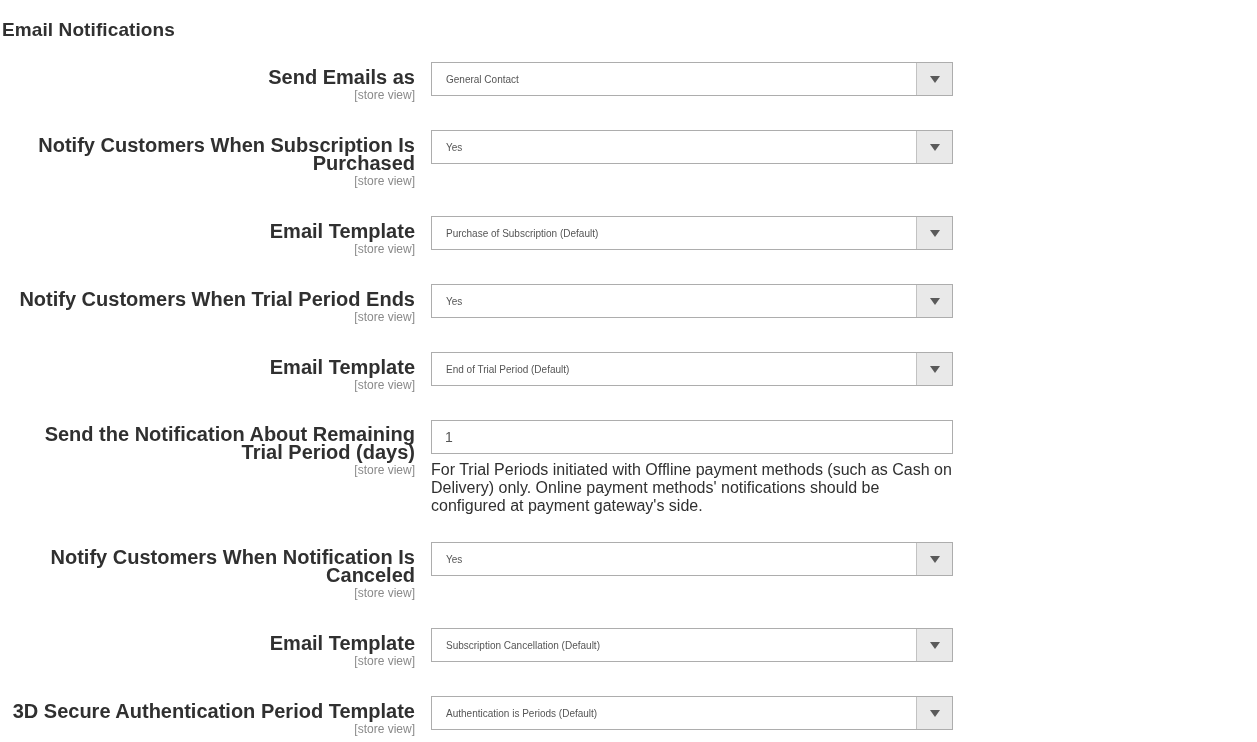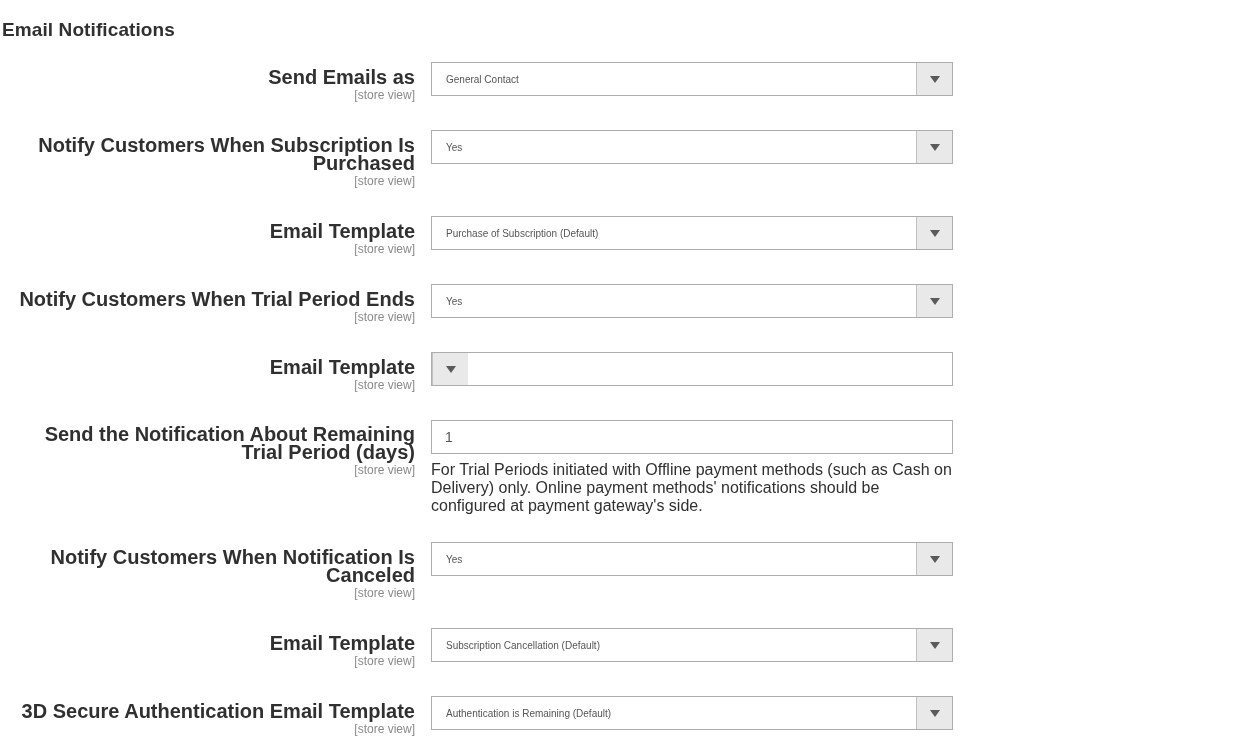--- a/index.html
+++ b/index.html
@@ -216,20 +216,21 @@
     </div>
   </div>
 
   <div class="field-row">
     <div class="field-label">
       <span class="label-text">Email Template</span>
       <span class="scope-text">[store view]</span>
     </div>
     <div class="field-control">
       <div class="select-box">
+        <div class="select-value">End of Trial Period (Default)</div>
         <div class="select-arrow-btn">
           <span class="caret"></span>
         </div>
       </div>
     </div>
   </div>
 
   <div class="field-row row-tall">
     <div class="field-label">
       <span class="label-text">Send the Notification About Remaining Trial Period (days)</span>
@@ -266,26 +267,26 @@
         <div class="select-value">Subscription Cancellation (Default)</div>
         <div class="select-arrow-btn">
           <span class="caret"></span>
         </div>
       </div>
     </div>
   </div>
 
   <div class="field-row">
     <div class="field-label">
-      <span class="label-text">3D Secure Authentication Email Template</span>
-      <span class="scope-text">[store view]</span>
-    </div>
-    <div class="field-control">
-      <div class="select-box">
-        <div class="select-value">Authentication is Remaining (Default)</div>
+      <span class="label-text">3D Secure Authentication Period Template</span>
+      <span class="scope-text">[store view]</span>
+    </div>
+    <div class="field-control">
+      <div class="select-box">
+        <div class="select-value">Authentication is Periods (Default)</div>
         <div class="select-arrow-btn">
           <span class="caret"></span>
         </div>
       </div>
     </div>
   </div>
 
   <div class="field-row">
     <div class="field-label">
       <span class="label-text">PayPal Subscription Terms Change Email Template</span>

